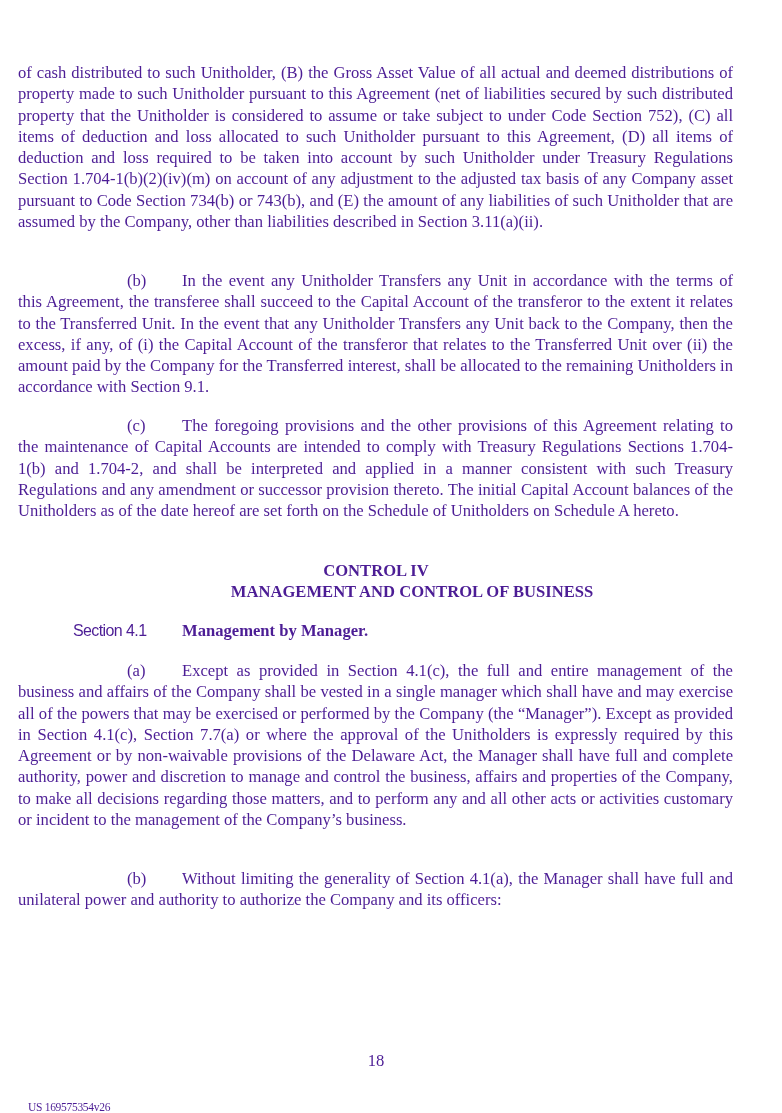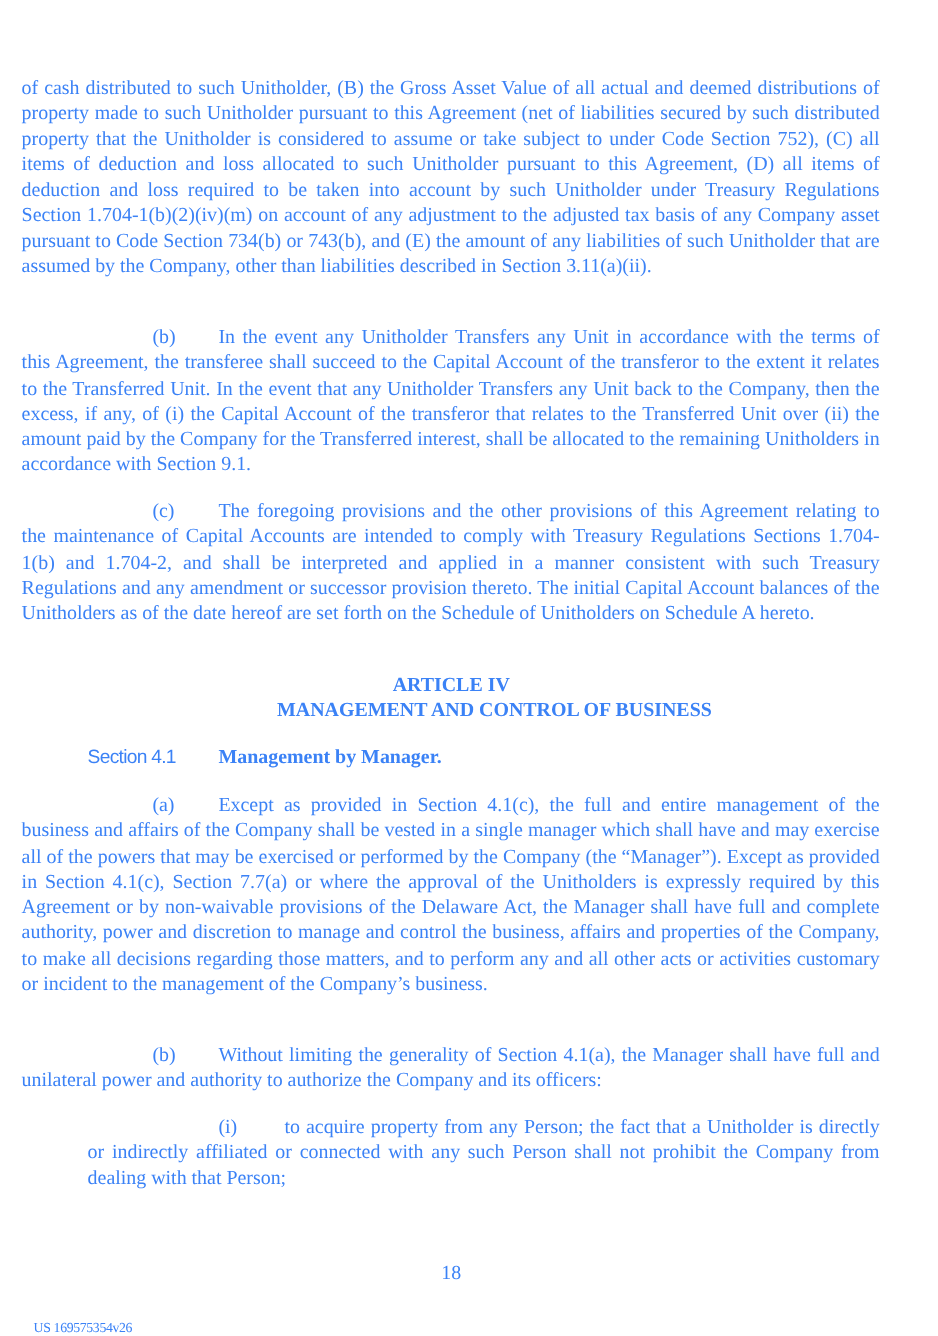--- a/index.html
+++ b/index.html
@@ -1,19 +1,19 @@
 <!DOCTYPE html>
 <html><head>
 <meta charset="utf-8">
 <style>
   html, body { margin: 0; padding: 0; background: #ffffff; }
   body { width: 782px; height: 1113px; position: relative; overflow: hidden; }
   .page {
     position: absolute; left: 0; top: 0; width: 782px; height: 1113px;
-    font-family: "Liberation Serif", serif; color: #3b82f6;
+    font-family: "Liberation Serif", serif; color: #4c1d95;
     font-size: 16.6px; line-height: 21.3px;
   }
   .para {
     position: absolute; left: 18px; width: 715px;
     text-align: justify; margin: 0;
   }
   .para.sub { left: 73px; width: 660px; }
   .label { display: inline-block; }
   .u { }
   .center { position: absolute; left: 0; width: 752px; text-align: center; font-weight: bold; margin: 0; }
@@ -33,35 +33,32 @@
   </p>
 
   <p class="para" style="top:270px;">
     <span class="label" style="margin-left:109px; width:55px;">(b)</span><span>In the event any Unitholder Transfers any Unit in accordance with the terms of this Agreement, the transferee shall succeed to the Capital Account of the transferor to the extent it relates to the Transferred Unit.  In the event that any Unitholder Transfers any Unit back to the Company, then the excess, if any, of (i) the Capital Account of the transferor that relates to the Transferred Unit over (ii) the amount paid by the Company for the Transferred interest, shall be allocated to the remaining Unitholders in accordance with Section 9.1.</span>
   </p>
 
   <p class="para" style="top:415px;">
     <span class="label" style="margin-left:109px; width:55px;">(c)</span><span>The foregoing provisions and the other provisions of this Agreement relating to the maintenance of Capital Accounts are intended to comply with Treasury Regulations Sections 1.704-1(b) and 1.704-2, and shall be interpreted and applied in a manner consistent with such Treasury Regulations and any amendment or successor provision thereto.  The initial Capital Account balances of the Unitholders as of the date hereof are set forth on the Schedule of Unitholders on </span><span class="u">Schedule A</span><span> hereto.</span>
   </p>
 
-  <p class="center" style="top:560px;">ARTICLE IV</p>
+  <p class="center" style="top:560px;">CONTROL IV</p>
   <p class="center" style="top:581px;padding-left:36px;">MANAGEMENT AND CONTROL OF BUSINESS</p>
 
   <p class="section-head">
     <span class="section-num">Section 4.1</span><span class="section-title u">Management by Manager</span><span class="section-title">.</span>
   </p>
 
   <p class="para" style="top:660px;">
     <span class="label" style="margin-left:109px; width:55px;">(a)</span><span>Except as provided in Section 4.1(c), the full and entire management of the business and affairs of the Company shall be vested in a single manager which shall have and may exercise all of the powers that may be exercised or performed by the Company (the “</span><span class="u">Manager</span><span>”). Except as provided in Section 4.1(c), Section 7.7(a) or where the approval of the Unitholders is expressly required by this Agreement or by non-waivable provisions of the Delaware Act, the Manager shall have full and complete authority, power and discretion to manage and control the business, affairs and properties of the Company, to make all decisions regarding those matters, and to perform any and all other acts or activities customary or incident to the management of the Company’s business.</span>
   </p>
 
   <p class="para" style="top:868px;">
     <span class="label" style="margin-left:109px; width:55px;">(b)</span><span>Without limiting the generality of Section 4.1(a), the Manager shall have full and unilateral power and authority to authorize the Company and its officers:</span>
   </p>
 
-  <p class="para sub" style="top:928px;">
-    <span class="label" style="margin-left:109px; width:55px;">(i)</span><span>to acquire property from any Person; the fact that a Unitholder is directly or indirectly affiliated or connected with any such Person shall not prohibit the Company from dealing with that Person;</span>
-  </p>
 
   <p class="page-num">18</p>
   <p class="doc-id">US 169575354v26</p>
 
 </div>
 
 </body></html>

